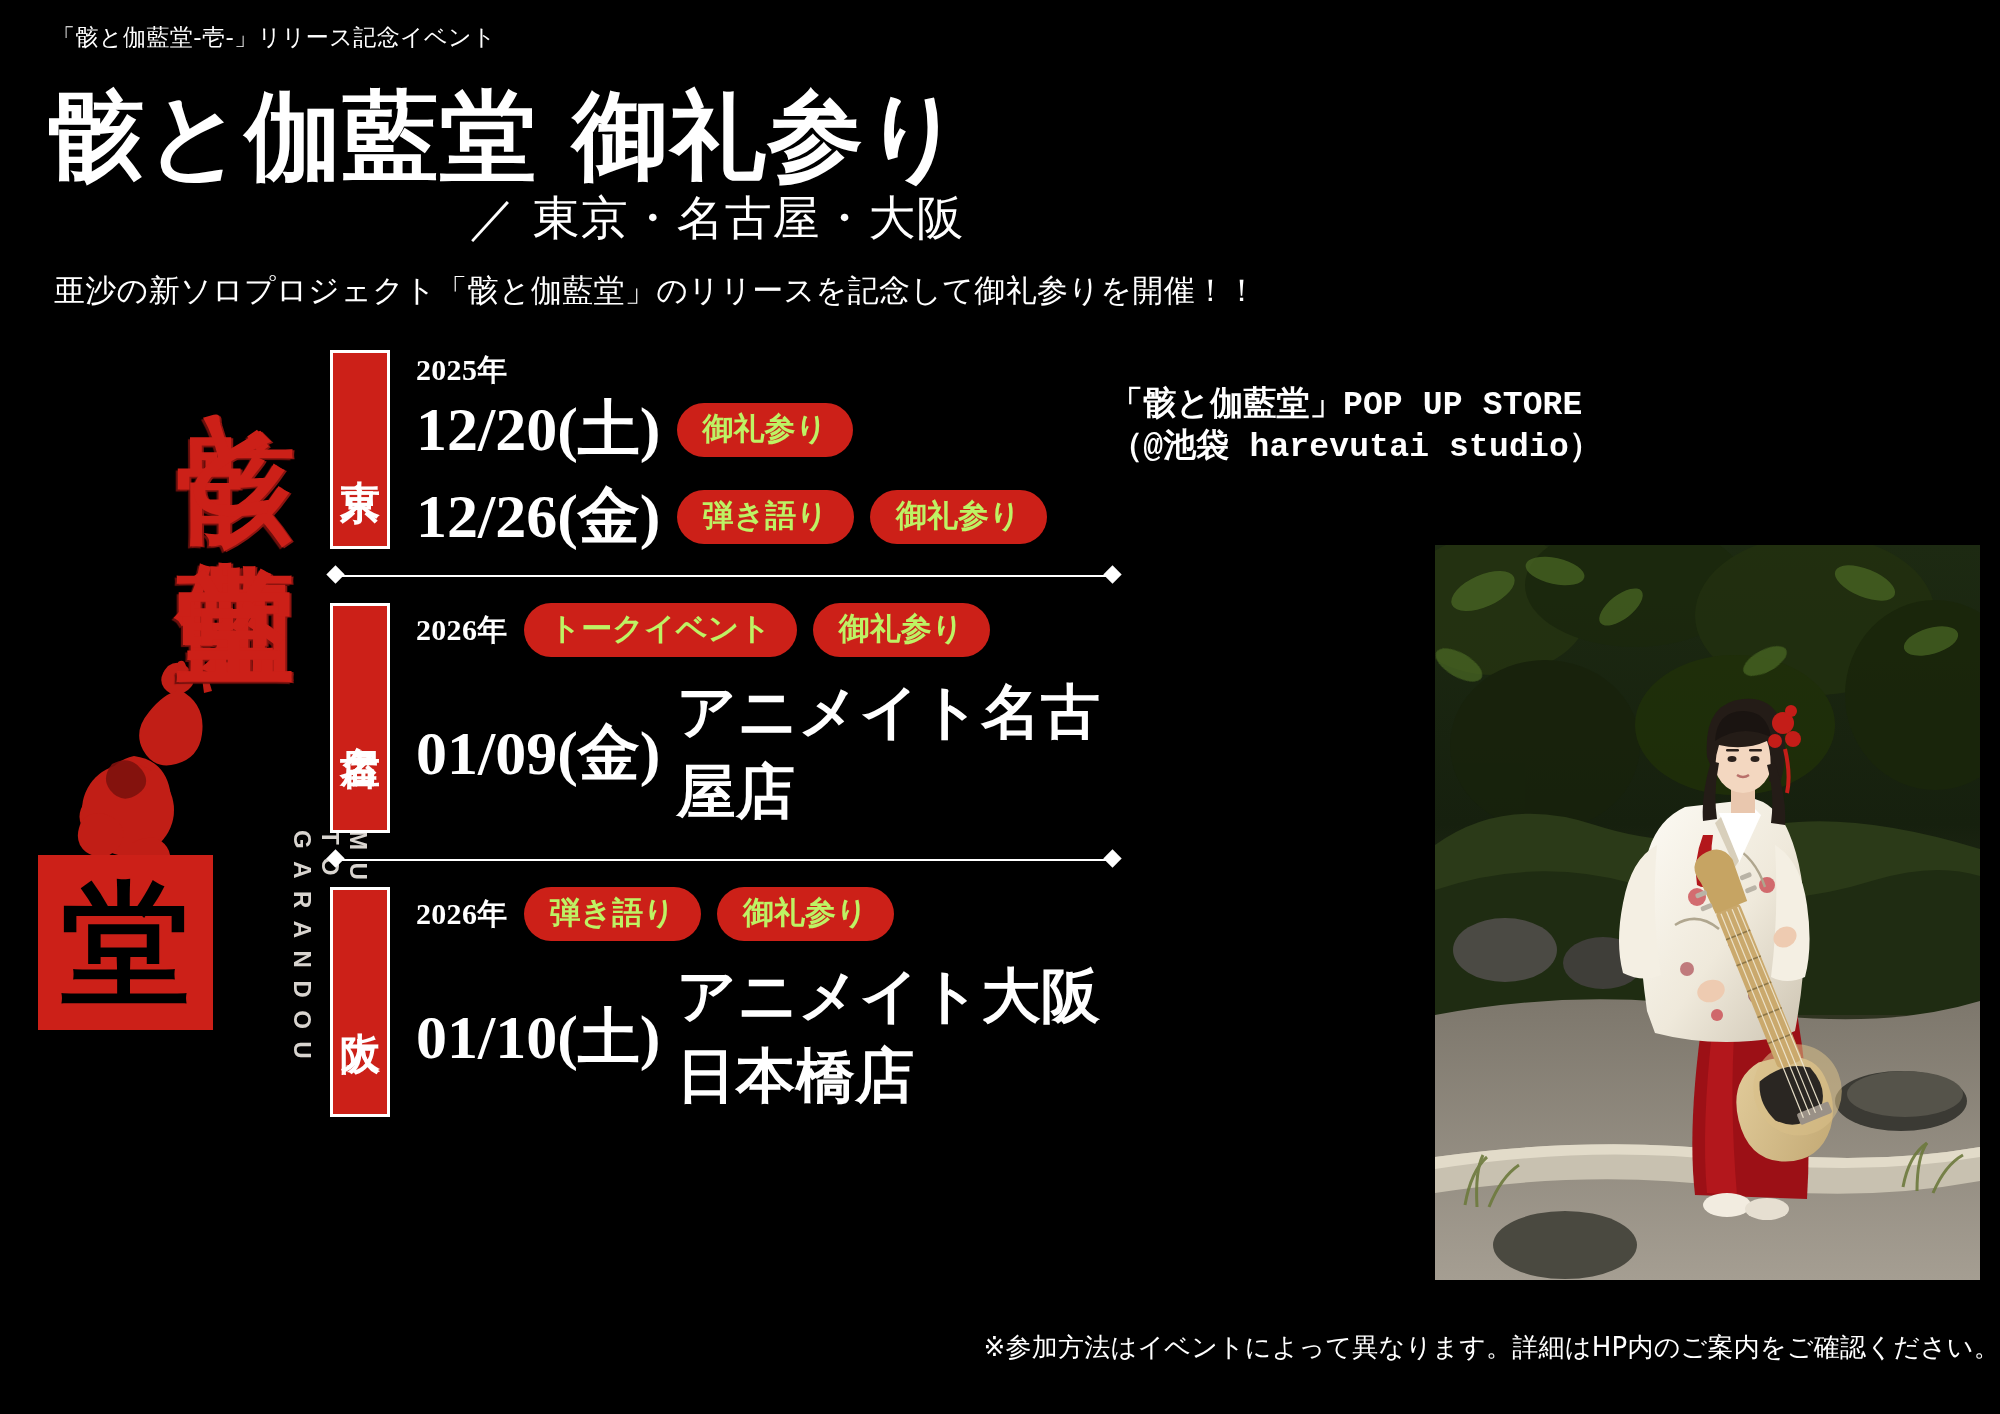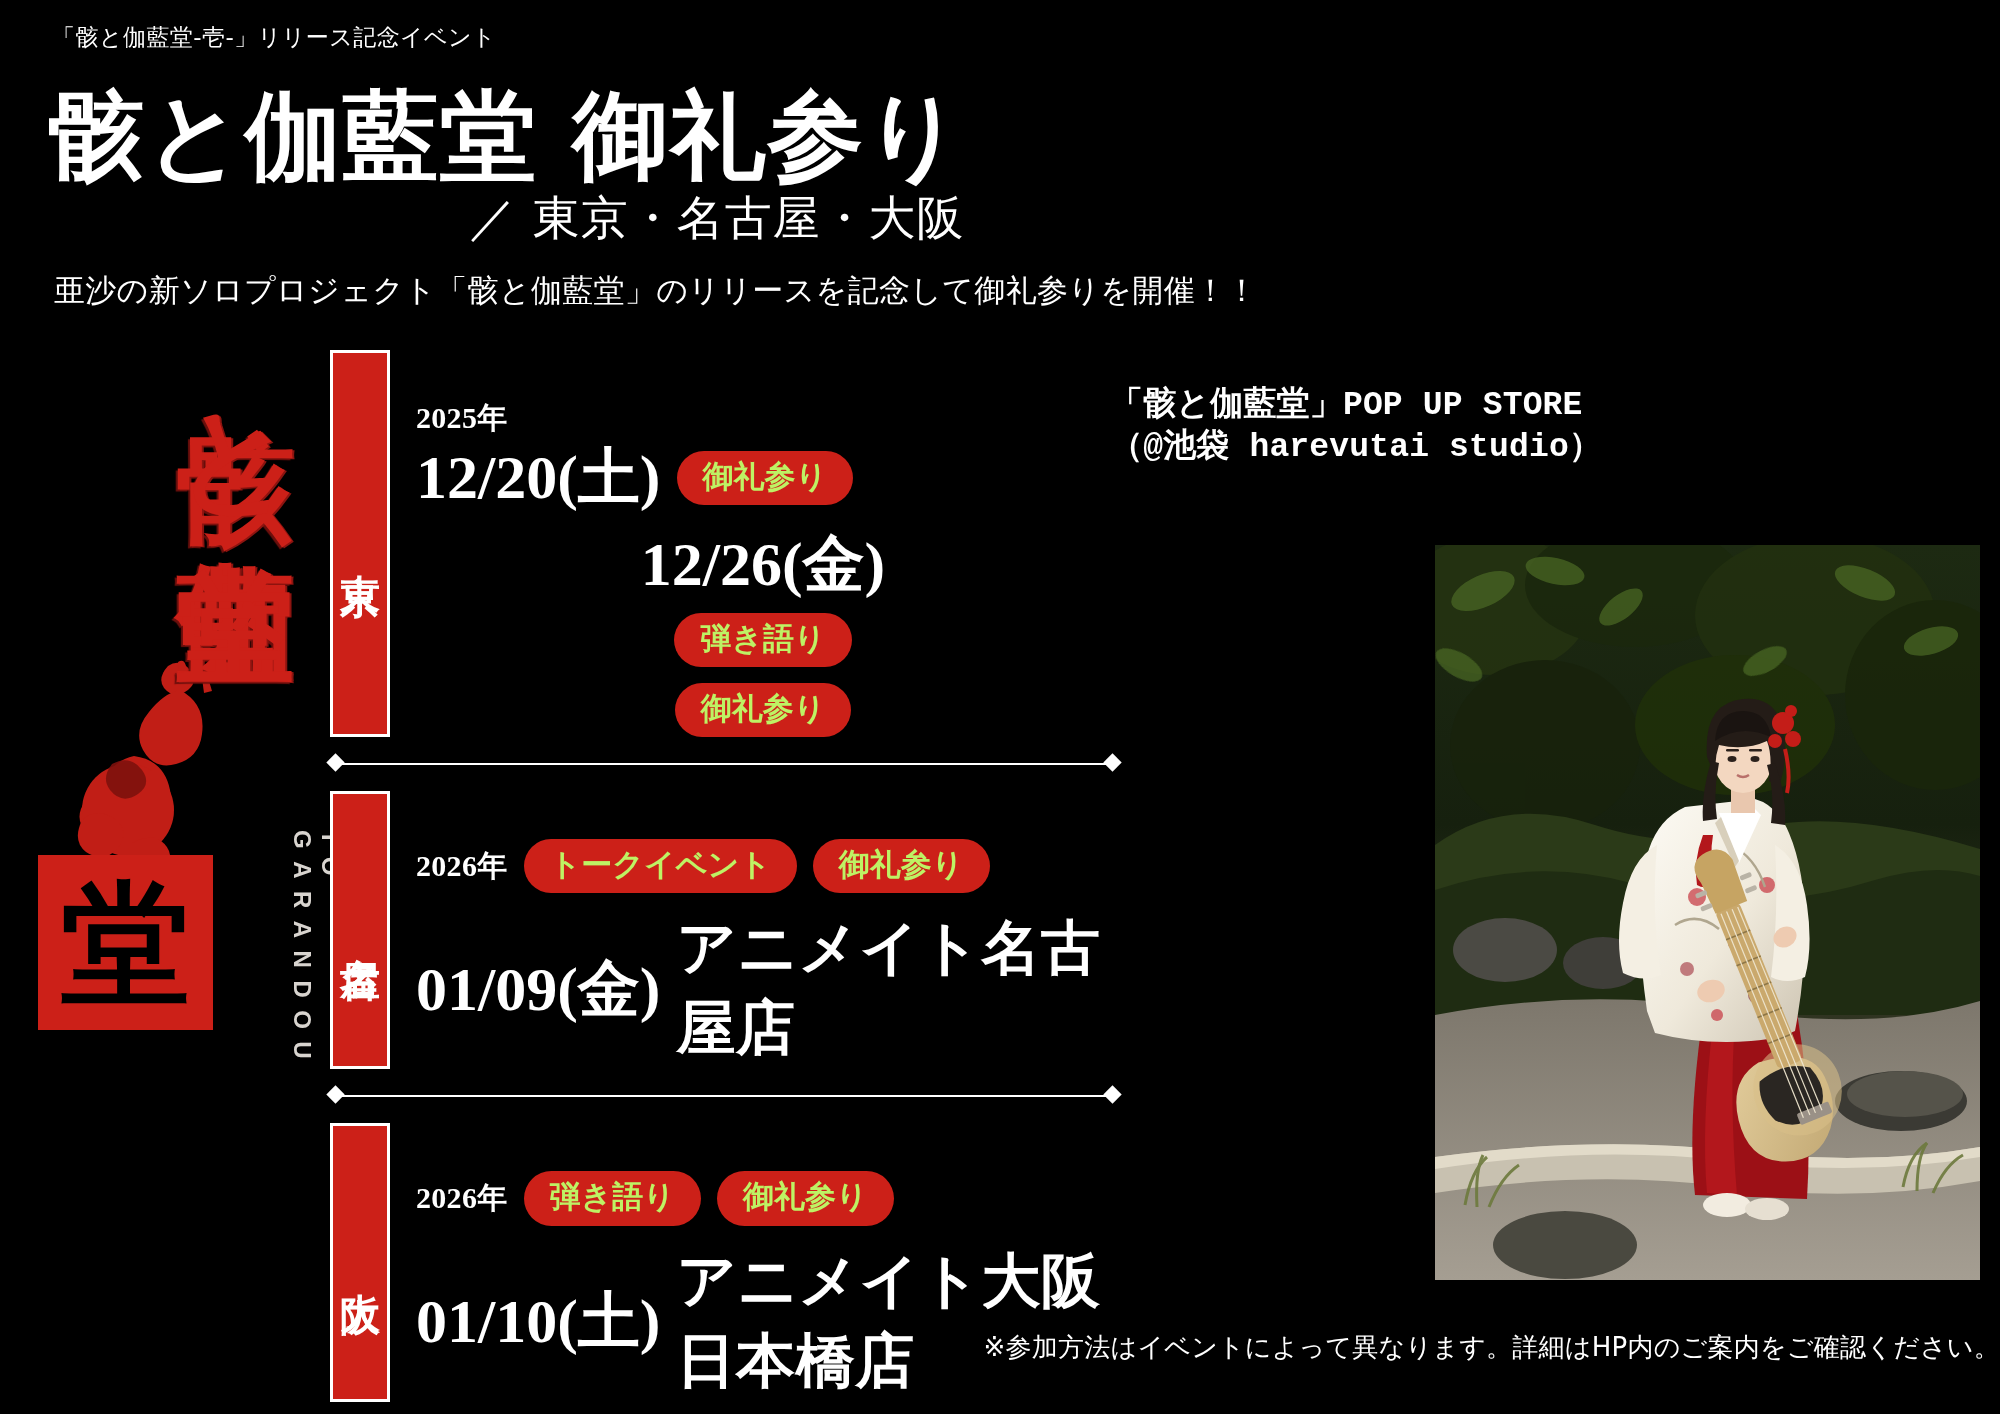--- a/index.html
+++ b/index.html
@@ -65,21 +65,21 @@
   .schedule{position:absolute;left:330px;top:350px;width:780px;}
   .ev{position:relative;display:flex;align-items:stretch;}
   .city-tag{
     flex:0 0 auto;width:54px;background:#cc2018;border:3px solid #fff;
     display:flex;align-items:center;justify-content:center;
     font-family:"DejaVu Sans","Liberation Sans",sans-serif;
     font-weight:700;color:#fff;font-size:40px;line-height:1.08;
     writing-mode:vertical-rl;text-orientation:upright;letter-spacing:.05em;
     padding:8px 0;
   }
-  .ev-body{flex:1 1 auto;padding-left:26px;display:flex;flex-direction:column;justify-content:flex-end;margin-top:48px;}
+  .ev-body{flex:1 1 auto;padding-left:26px;display:flex;flex-direction:column;justify-content:flex-end;}
   .ev-line{display:flex;align-items:center;gap:16px;}
   .ev-line + .ev-line{margin-top:6px;}
   .yr{font-family:"Liberation Serif","DejaVu Serif",serif;font-size:30px;font-weight:700;letter-spacing:.01em;}
   .date{font-family:"Liberation Serif","DejaVu Serif",serif;font-size:62px;font-weight:700;line-height:1.05;letter-spacing:0;}
   .venue{font-family:"Liberation Serif","DejaVu Serif",serif;font-size:59px;font-weight:700;letter-spacing:.01em;}
   .badge{
     background:#cc2018;color:#bef264;border-radius:999px;
     padding:9px 26px 11px;
     font-family:"Liberation Serif","DejaVu Serif",serif;
     font-weight:700;font-size:31px;line-height:1.1;white-space:nowrap;
@@ -162,21 +162,21 @@
     <div class="ev">
       <div class="city-tag">東京</div>
       <div class="ev-body">
         <div class="ev-line">
           <span class="yr">2025年</span>
         </div>
         <div class="ev-line">
           <span class="date">12/20(土)</span>
           <span class="badge">御礼参り</span>
         </div>
-        <div class="ev-line" style="margin-top:22px;flex-direction:column;">
+        <div class="ev-line" style="margin-top:22px;">
           <span class="date">12/26(金)</span>
           <span class="badge">弾き語り</span>
           <span class="badge">御礼参り</span>
         </div>
       </div>
     </div>
 
     <div class="divider"></div>
 
     <div class="ev">

